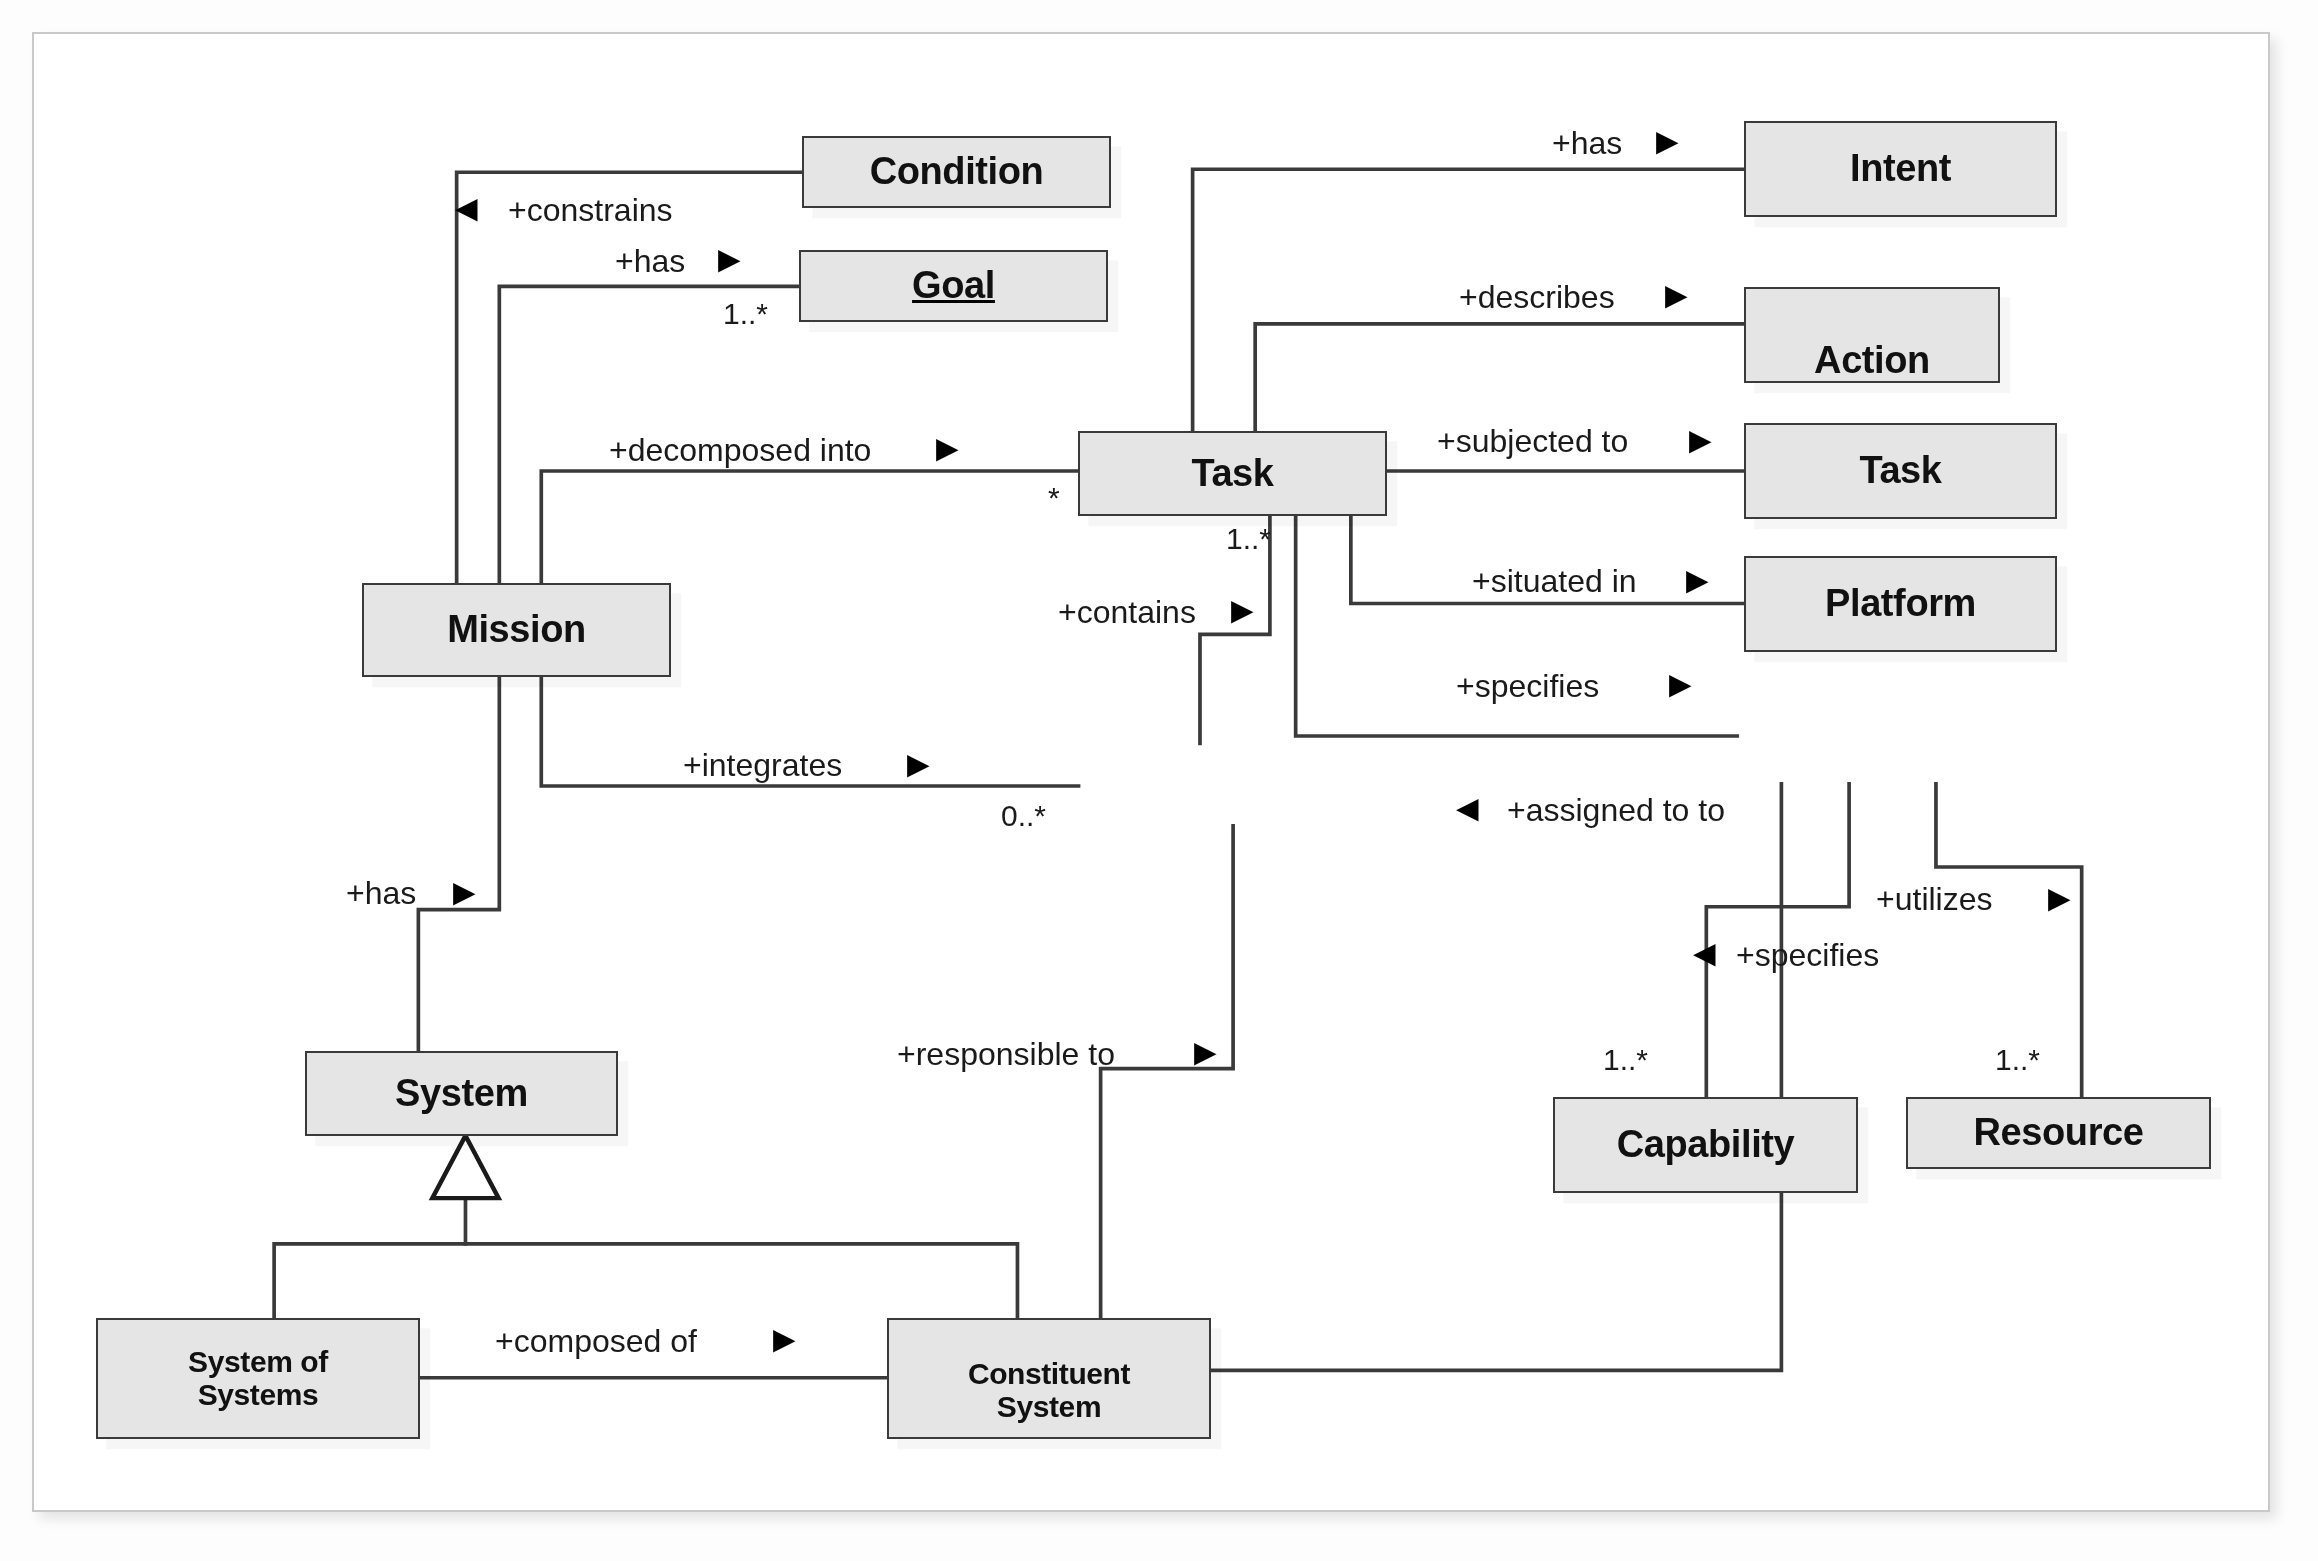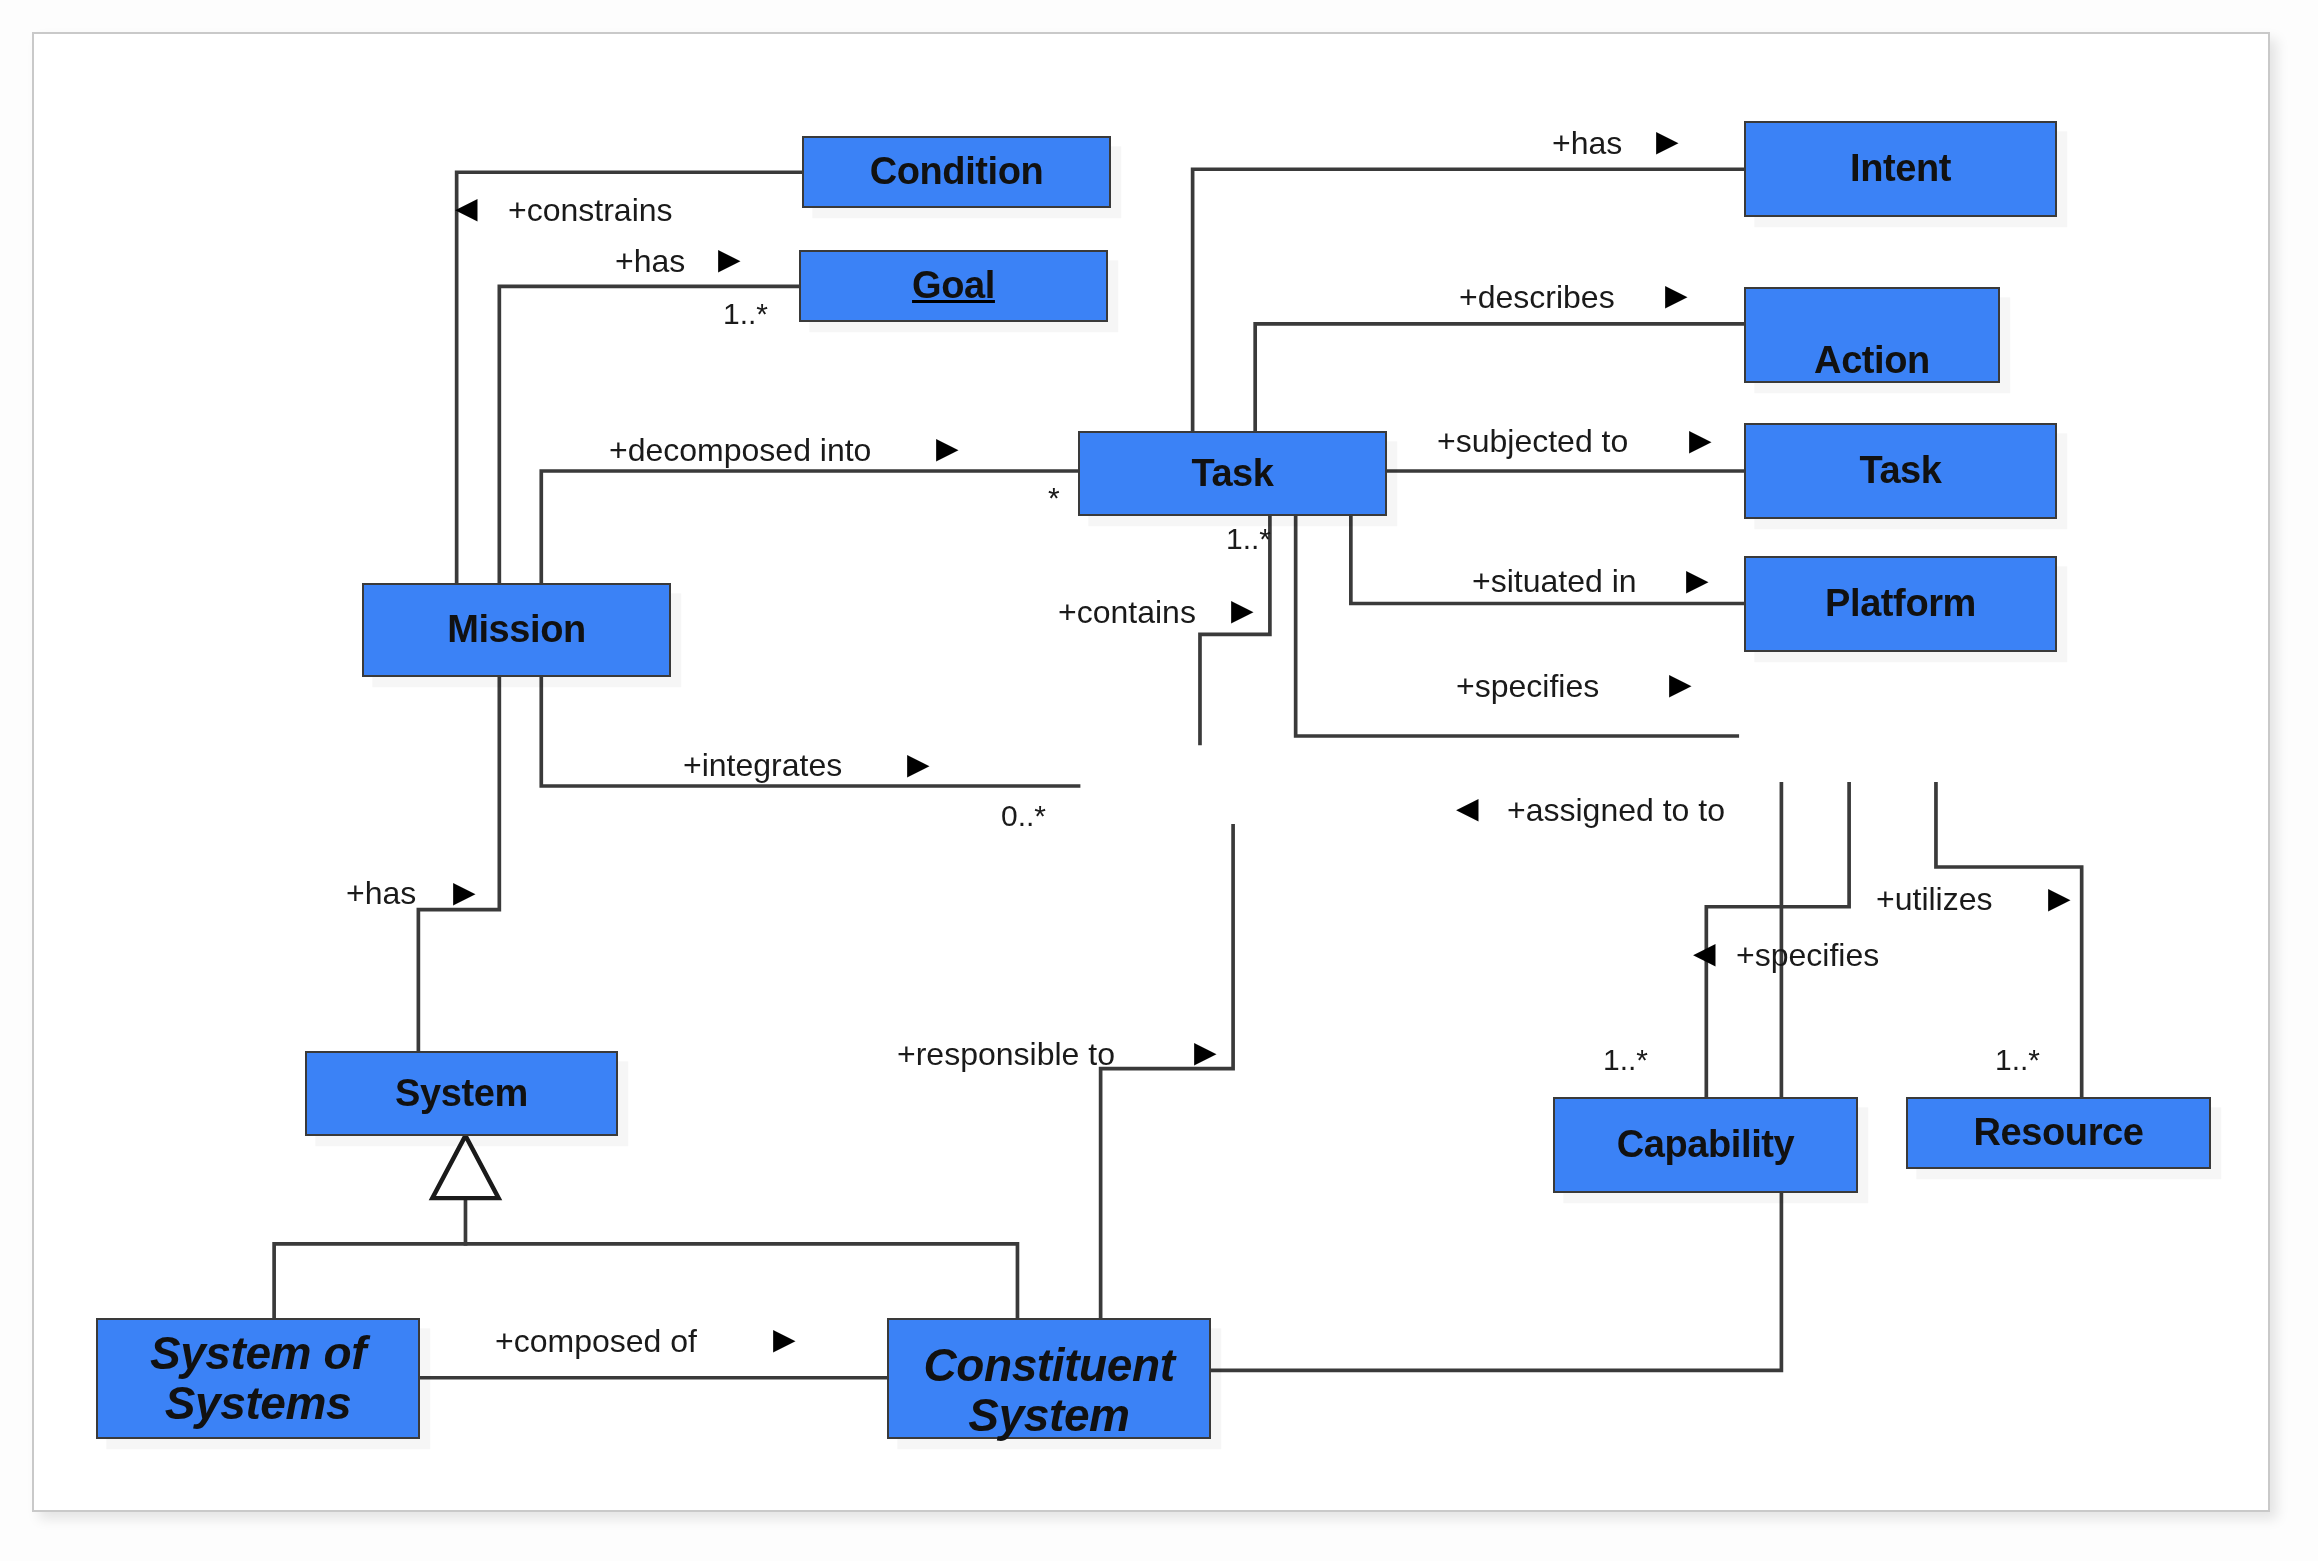--- a/index.html
+++ b/index.html
@@ -17,36 +17,36 @@
     background:#ffffff;
     border:2.2px solid #c9c9c9;
     box-shadow:7.4px 7.4px 11.8px rgba(0,0,0,0.10);
     box-sizing:border-box;
   }
   #canvas{position:absolute;left:0;top:0;width:2319px;height:1561px;}
   svg.wires{position:absolute;left:0;top:0;width:2319px;height:1561px;overflow:visible;}
 
   .node{
     position:absolute;
-    background:#3b82f6;
+    background:#e5e5e5;
     border:2.9px solid #3a3a3a;
     box-sizing:border-box;
     box-shadow:10.3px 10.3px 0 rgba(0,0,0,0.035);
     display:flex;align-items:center;justify-content:center;
     text-align:center;
   }
   .node .nm{
     font-weight:bold;
     color:#111111;
     font-size:38px;
     line-height:1.08;
     letter-spacing:-0.4px;
     padding:0 4.4px;
   }
-  .node.two .nm{font-size:46px;font-style:italic;}
+  .node.two .nm{font-size:30px;}
 
   .lbl{
     position:absolute;
     font-size:32px;
     color:#1a1a1a;
     white-space:nowrap;
     line-height:1;
   }
   .mult{
     position:absolute;

